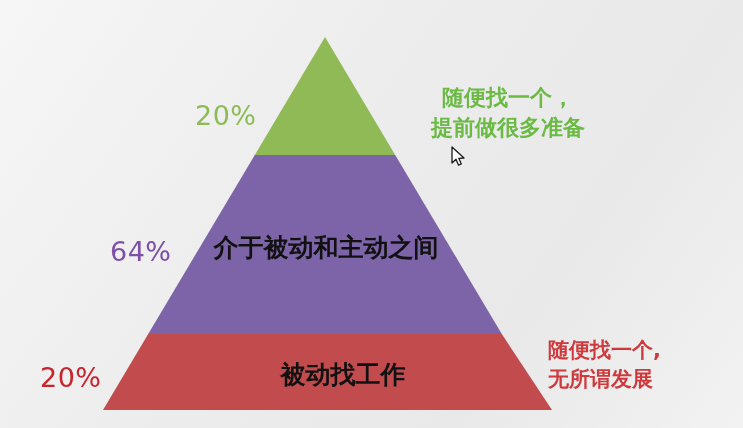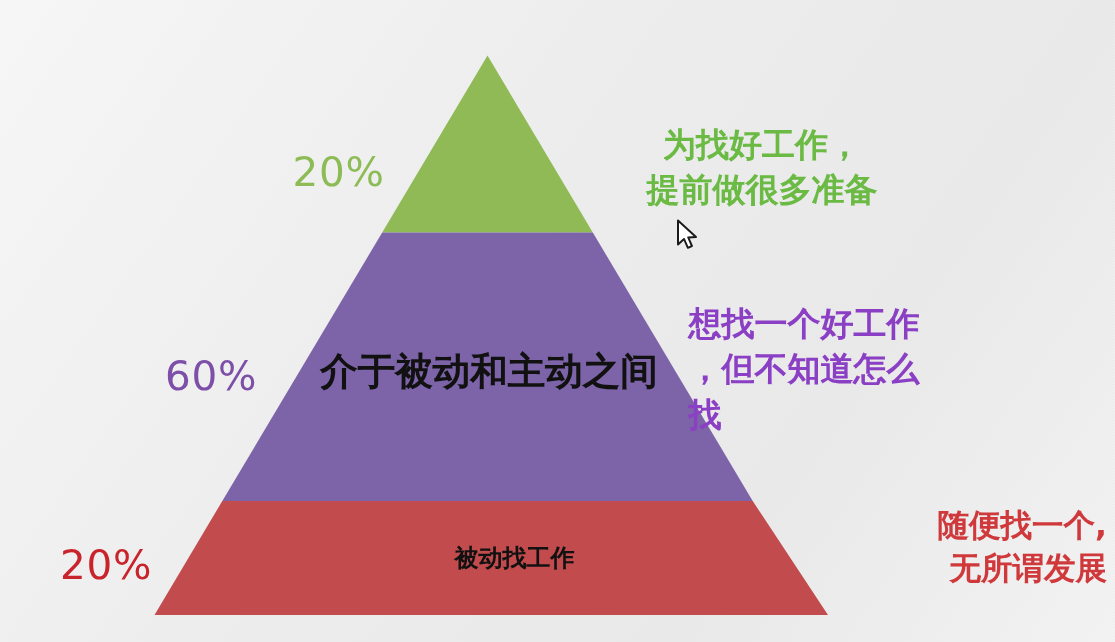--- a/index.html
+++ b/index.html
@@ -74,21 +74,22 @@
   #tier-mid-label {
     left: 196px;
     top: 233px;
     width: 260px;
     font-size: 25px;
   }
   #tier-bot-label {
     left: 253px;
     top: 362px;
     width: 180px;
-    font-size: 16px;
+    font-size: 25px;
+    font-family: Liberation Mono, monospace;
   }
   
   .annot {
     font-weight: bold;
     font-size: 22px;
     line-height: 1.38;
   }
   #annot-top {
     left: 408px;
     top: 83px;
@@ -100,21 +101,21 @@
     left: 459px;
     top: 202px;
     color: #8b3fc4;
     width: 198px;
   }
   #annot-bot {
     left: 548px;
     top: 336px;
     color: #d0393c;
     width: 190px;
-    text-align: right;
+    text-align: left;
     font-size: 21px;
   }
   #cursor {
     position: absolute;
     left: 451px;
     top: 146px;
     width: 16px;
     height: 22px;
     pointer-events: none;
   }
@@ -127,31 +128,28 @@
   <svg id="pyramid-svg" viewBox="0 0 743 428" xmlns="http://www.w3.org/2000/svg">
 
     <polygon points="325,37 395.2,155 254.8,155" fill="#8fba55"></polygon>
 
     <polygon points="254.8,155 395.2,155 501.8,334 148.2,334" fill="#7d64a8"></polygon>
 
     <polygon points="148.2,334 501.8,334 552,410 103,410" fill="#c24b4d"></polygon>
   </svg>
 
   <div class="lbl pct" id="pct-top">20%</div>
-  <div class="lbl pct" id="pct-mid">60%</div>
+  <div class="lbl pct" id="pct-mid">64%</div>
   <div class="lbl pct" id="pct-bot">20%</div>
 
   <div class="lbl tier-label" id="tier-mid-label">介于被动和主动之间</div>
   <div class="lbl tier-label" id="tier-bot-label">被动找工作</div>
 
-  <div class="lbl annot" id="annot-top">为找好工作，
+  <div class="lbl annot" id="annot-top">随便找一个，
 提前做很多准备</div>
-  <div class="lbl annot" id="annot-mid">想找一个好工作
-，但不知道怎么
-找</div>
   <div class="lbl annot" id="annot-bot">随便找一个,
 无所谓发展</div>
 
   <svg id="cursor" viewBox="0 0 16 22" xmlns="http://www.w3.org/2000/svg">
     <path d="M1,1 L1,17 L5.0,13.3 L7.6,19.2 L10.3,18.0 L7.8,12.3 L13.0,12.0 Z" fill="#ffffff" stroke="#1a1a1a" stroke-width="1.3" stroke-linejoin="round"></path>
   </svg>
 
 </div>
 
 </body></html>

